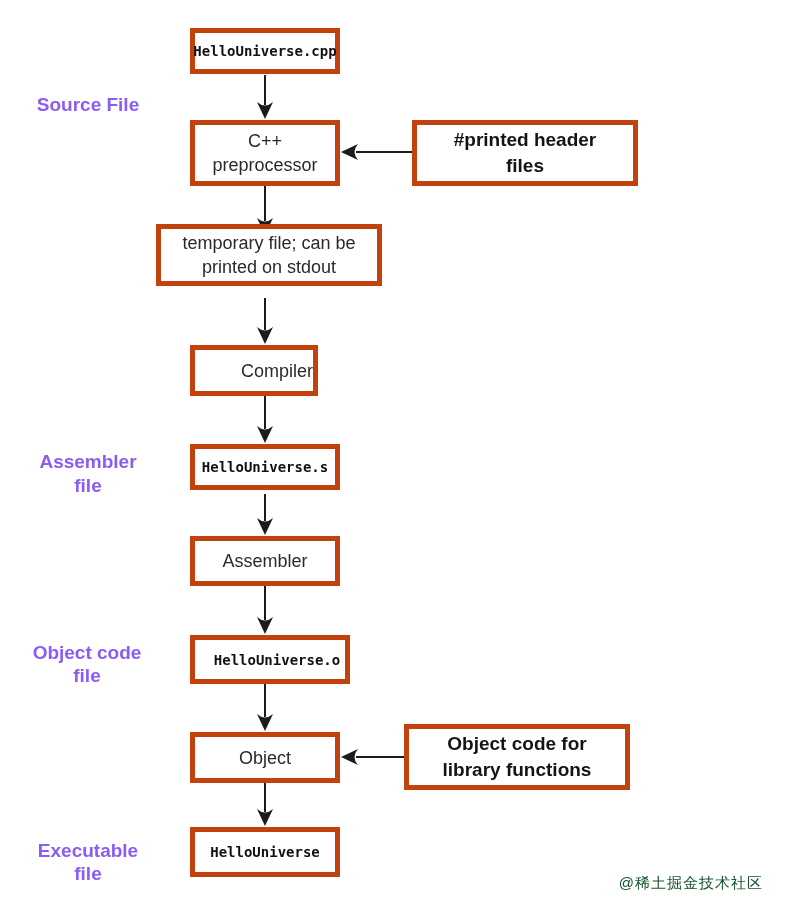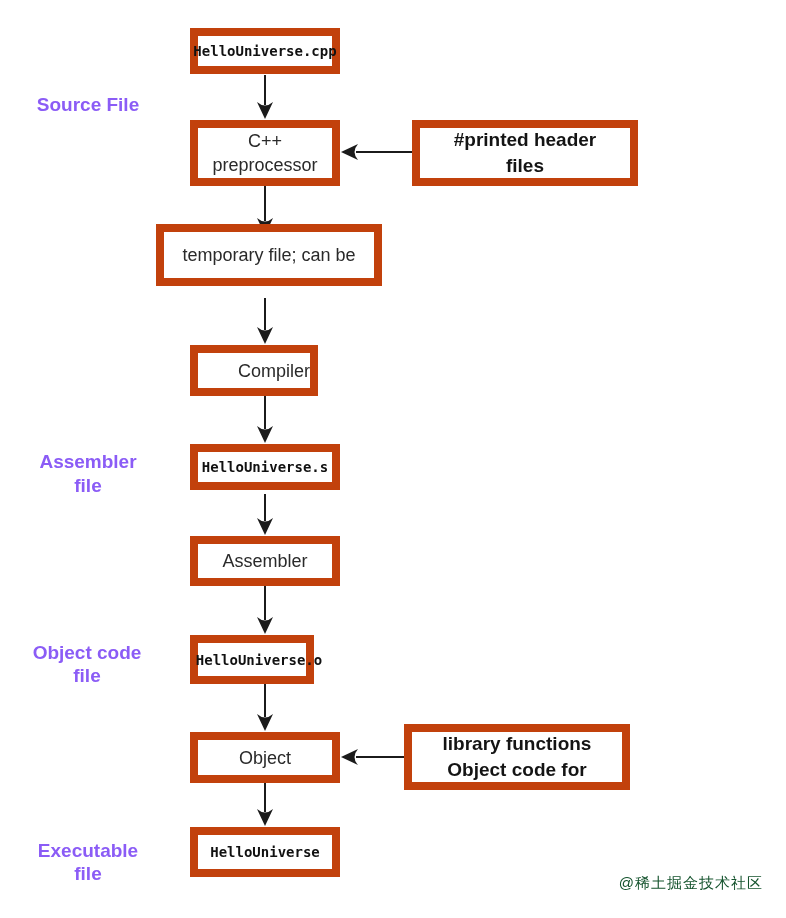--- a/index.html
+++ b/index.html
@@ -18,21 +18,21 @@
   #arrow-layer {
     position: absolute;
     left: 0; top: 0;
     width: 786px;
     height: 918px;
     pointer-events: none;
   }
   .node {
     position: absolute;
     box-sizing: border-box;
-    border: 8px solid #c2410c;
+    border: 5px solid #c2410c;
     background: #ffffff;
     display: flex;
     flex-direction: column;
     align-items: center;
     justify-content: center;
     text-align: center;
   }
   .node .ln {
     display: block;
     font-size: 18px;
@@ -152,45 +152,46 @@
     <span class="ln">preprocessor</span>
   </div>
 
   <div class="node side" style="left:412px; top:120px; width:226px; height:66px;">
     <span class="ln">#printed header</span>
     <span class="ln">files</span>
   </div>
 
   <div class="node" style="left:156px; top:224px; width:226px; height:62px;">
     <span class="ln">temporary file; can be</span>
+    <span class="ln">printed on stdout</span>
   </div>
 
   <div class="node" style="left:190px; top:345px; width:128px; height:51px;align-items:flex-end;">
     <span class="ln">Compiler</span>
   </div>
 
   <div class="node mono" style="left:190px; top:444px; width:150px; height:46px;">
     <span class="ln">HelloUniverse.s</span>
   </div>
 
   <div class="node" style="left:190px; top:536px; width:150px; height:50px;">
     <span class="ln">Assembler</span>
   </div>
 
-  <div class="node mono" style="left:190px; top:635px; width:124px; height:49px;padding-left:14px;">
+  <div class="node mono" style="left:190px; top:635px; width:160px; height:49px;padding-left:14px;">
     <span class="ln">HelloUniverse.o</span>
   </div>
 
   <div class="node" style="left:190px; top:732px; width:150px; height:51px;">
     <span class="ln">Object</span>
   </div>
 
   <div class="node side" style="left:404px; top:724px; width:226px; height:66px;">
+    <span class="ln">Object code for</span>
     <span class="ln">library functions</span>
-    <span class="ln">Object code for</span>
   </div>
 
   <div class="node mono" style="left:190px; top:827px; width:150px; height:50px;">
     <span class="ln">HelloUniverse</span>
   </div>
 
   <div id="watermark">@稀土掘金技术社区</div>
 
 </div>
 

